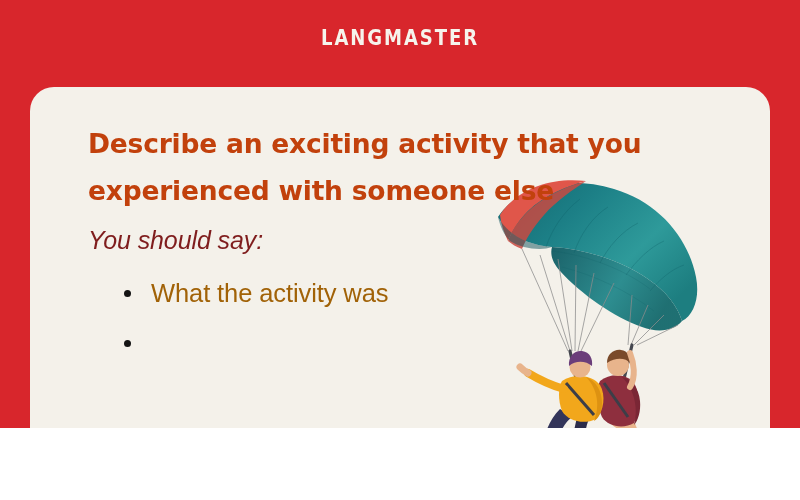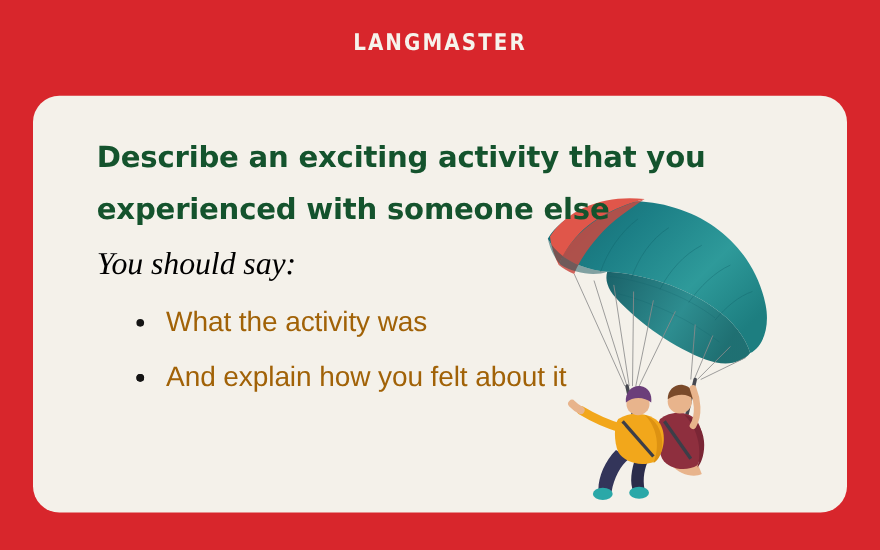--- a/index.html
+++ b/index.html
@@ -8,21 +8,21 @@
   }
   body {
     width: 800px;
     height: 500px;
     overflow: hidden;
     font-family: "Liberation Sans", sans-serif;
   }
   #slide {
     position: relative;
     width: 800px;
-    height: 500px;
+    height: 428px;
     background: #D8262C;
     overflow: hidden;
   }
   
   #brand {
     position: absolute;
     top: 28px;
     left: 0;
     width: 800px;
     text-align: center;
@@ -51,33 +51,33 @@
     position: absolute;
     left: 58px;
     top: 33px;
     width: 600px;
   }
   .headline {
     font-family: "DejaVu Sans", sans-serif;
     font-weight: 700;
     font-size: 26.5px;
     line-height: 47px;
-    color: #14532d;
+    color: #c2410c;
     letter-spacing: -0.2px;
     margin: 0;
     position: relative;
     z-index: 3;
   }
   .subhead {
-    font-family: Liberation Serif, serif;
+    font-family: Liberation Sans, sans-serif;
     font-style: italic;
     font-weight: 400;
-    font-size: 29px;
+    font-size: 25px;
     line-height: 40px;
-    color: #000000;
+    color: #7f1d1d;
     margin: 6px 0 0 0;
     letter-spacing: -0.1px;
   }
   #bullets {
     list-style: none;
     margin: 8px 0 0 0;
     padding: 0;
   }
   #bullets li {
     position: relative;
@@ -232,20 +232,17 @@
     <div id="text-col">
       <h1 class="headline">Describe an exciting activity that you experienced with someone else</h1>
       <p class="subhead">You should say:</p>
       <ul id="bullets">
         <li>
           <span class="dot"></span><span>What the activity was</span>
         </li>
         <li>
           <span class="dot"></span>
         </li>
-        <li>
-          <span class="dot"></span><span>And explain how you felt about it</span>
-        </li>
       </ul>
     </div>
 
   </div>
 </div>
 
 </body></html>

